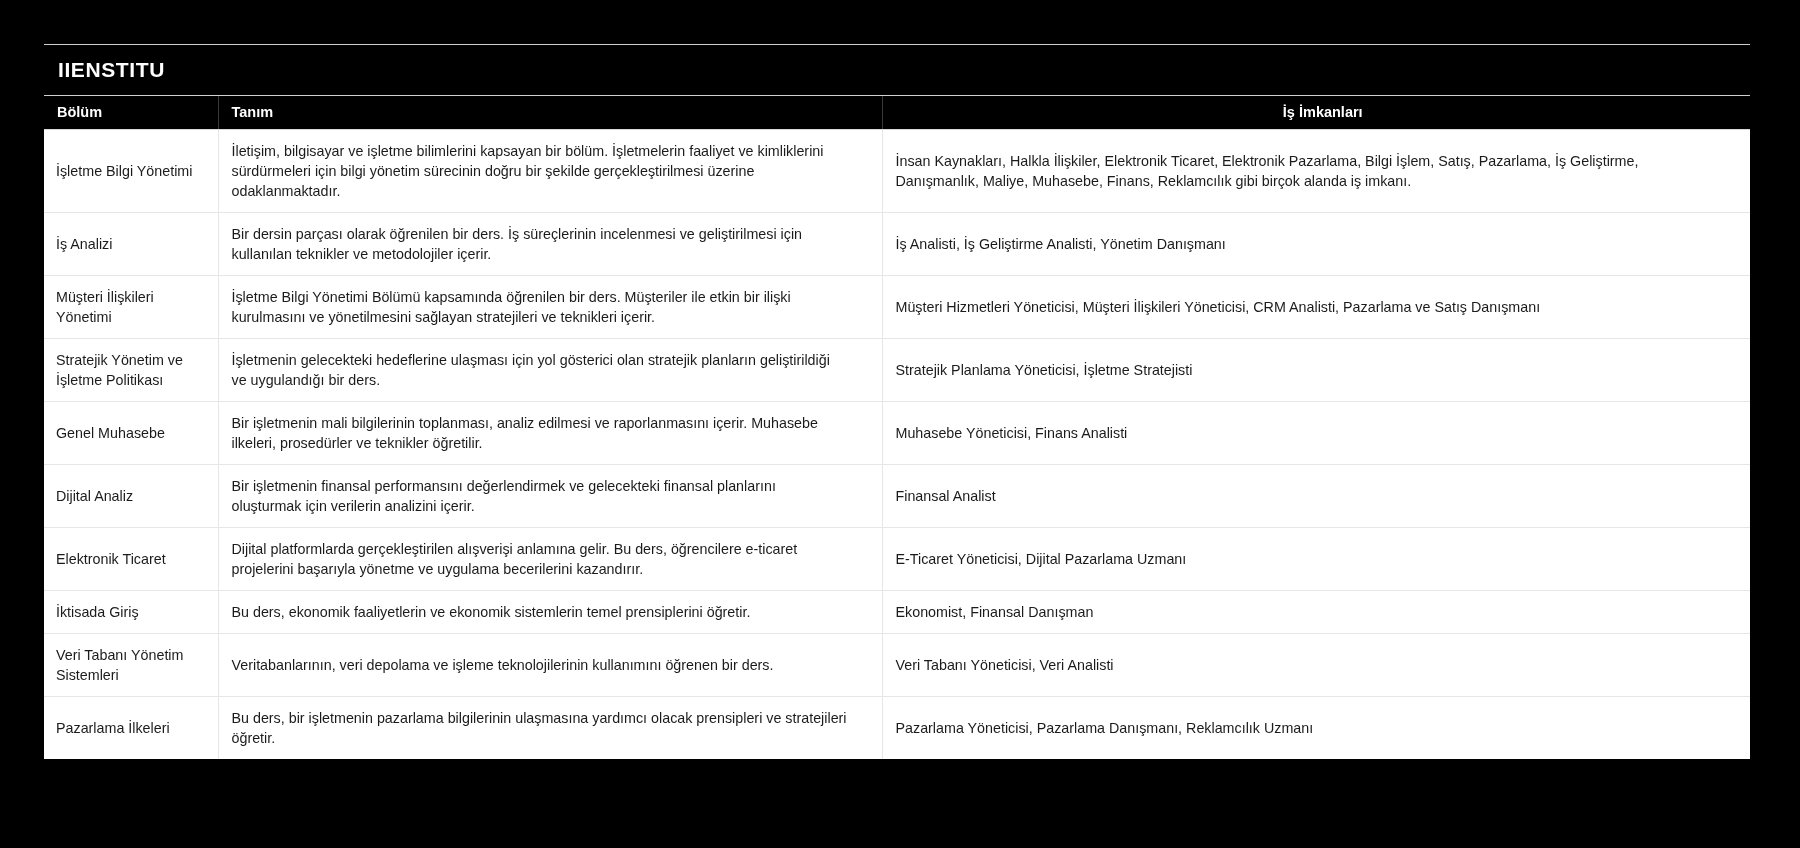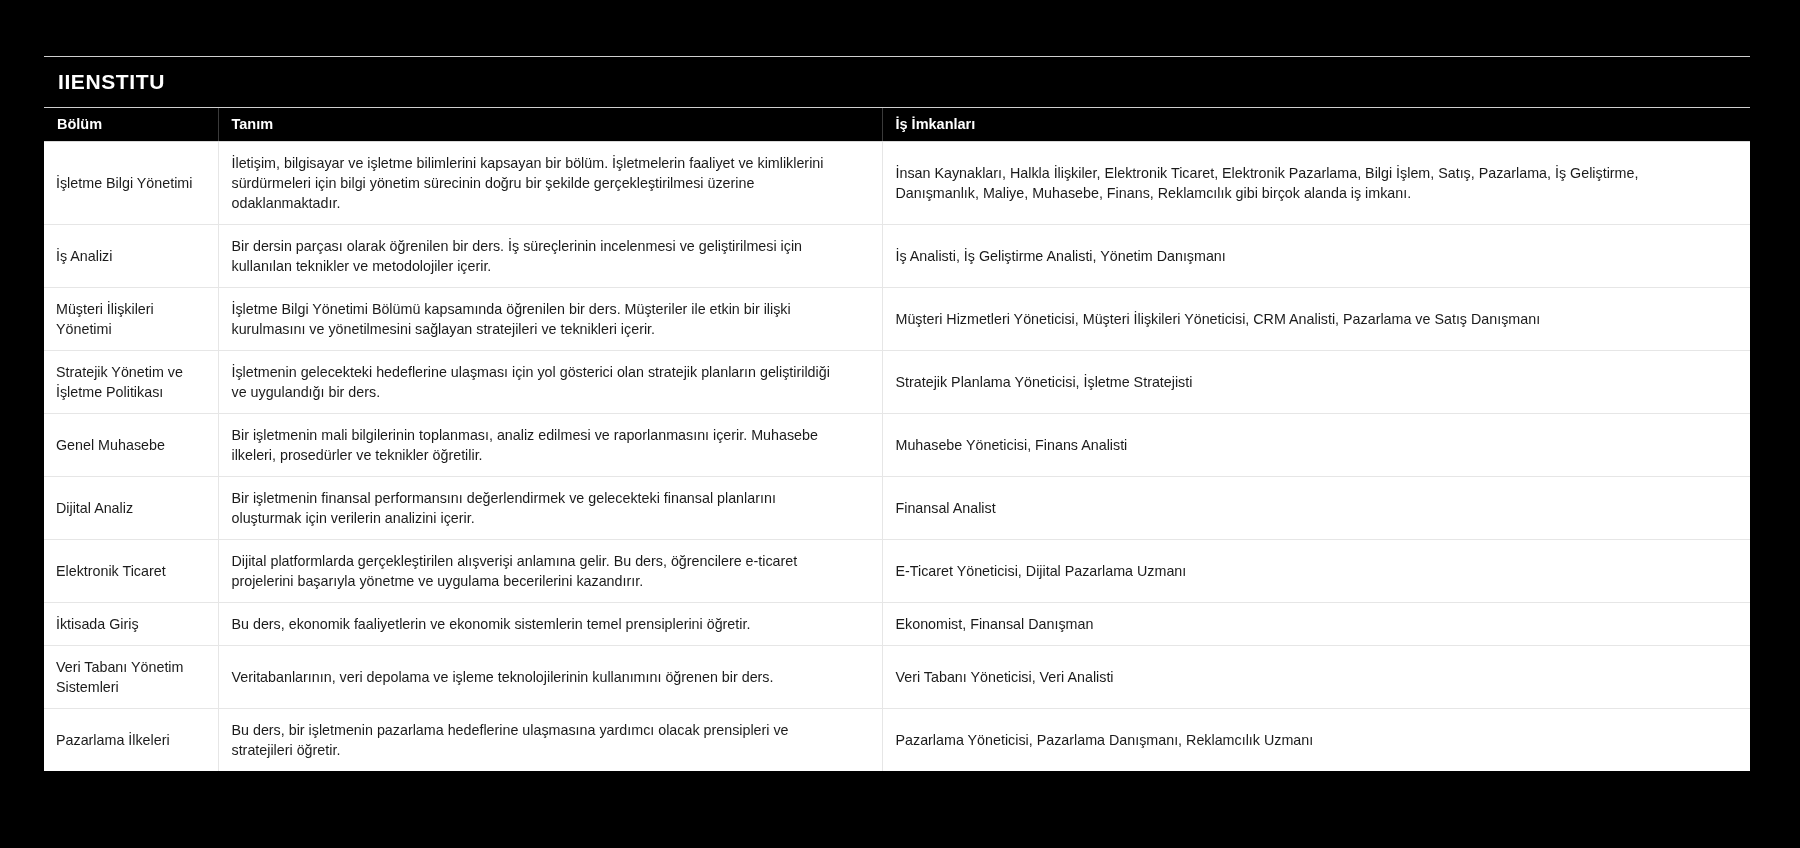--- a/index.html
+++ b/index.html
@@ -17,21 +17,21 @@
   .page {
     position: relative;
     width: 1800px;
     height: 848px;
     background: #000000;
   }
 
   .table-wrap {
     position: absolute;
     left: 44px;
-    top: 56px;
+    top: 44px;
     width: 1706px;
     background: #000000;
     border-top: 1px solid #cfcfcf;
     box-sizing: border-box;
   }
 
   
   .brand-bar {
     height: 51px;
     background: #000000;
@@ -65,21 +65,21 @@
     font-size: 14.5px;
     font-weight: bold;
     text-align: left;
     vertical-align: middle;
     height: 33px;
     padding: 0 0 0 13px;
     box-sizing: border-box;
     border-right: 1px solid #3a3a3a;
     border-bottom: 1px solid #d9d9d9;
   }
-  thead th.last { border-right: none; }
+  thead th.last { border-right: none; text-align: center; }
 
   tbody td {
     background: #ffffff;
     color: #1b1b1b;
     font-size: 14.3px;
     line-height: 20px;
     vertical-align: middle;
     padding: 11px 16px 11px 13px;
     box-sizing: border-box;
     border-right: 1px solid #e6e6e6;
@@ -156,20 +156,20 @@
           <td class="col-desc">Bu ders, ekonomik faaliyetlerin ve ekonomik sistemlerin temel prensiplerini öğretir.</td>
           <td class="col-jobs last">Ekonomist, Finansal Danışman</td>
         </tr>
         <tr>
           <td class="col-name">Veri Tabanı Yönetim Sistemleri</td>
           <td class="col-desc">Veritabanlarının, veri depolama ve işleme teknolojilerinin kullanımını öğrenen bir ders.</td>
           <td class="col-jobs last">Veri Tabanı Yöneticisi, Veri Analisti</td>
         </tr>
         <tr>
           <td class="col-name">Pazarlama İlkeleri</td>
-          <td class="col-desc">Bu ders, bir işletmenin pazarlama hedeflerine ulaşmasına yardımcı olacak prensipleri ve stratejileri öğretir.</td>
+          <td class="col-desc">Bu ders, bir işletmenin pazarlama bilgilerinin ulaşmasına yardımcı olacak prensipleri ve stratejileri öğretir.</td>
           <td class="col-jobs last">Pazarlama Yöneticisi, Pazarlama Danışmanı, Reklamcılık Uzmanı</td>
         </tr>
       </tbody>
     </table>
 
   </div>
 </div>
 
 </body></html>

